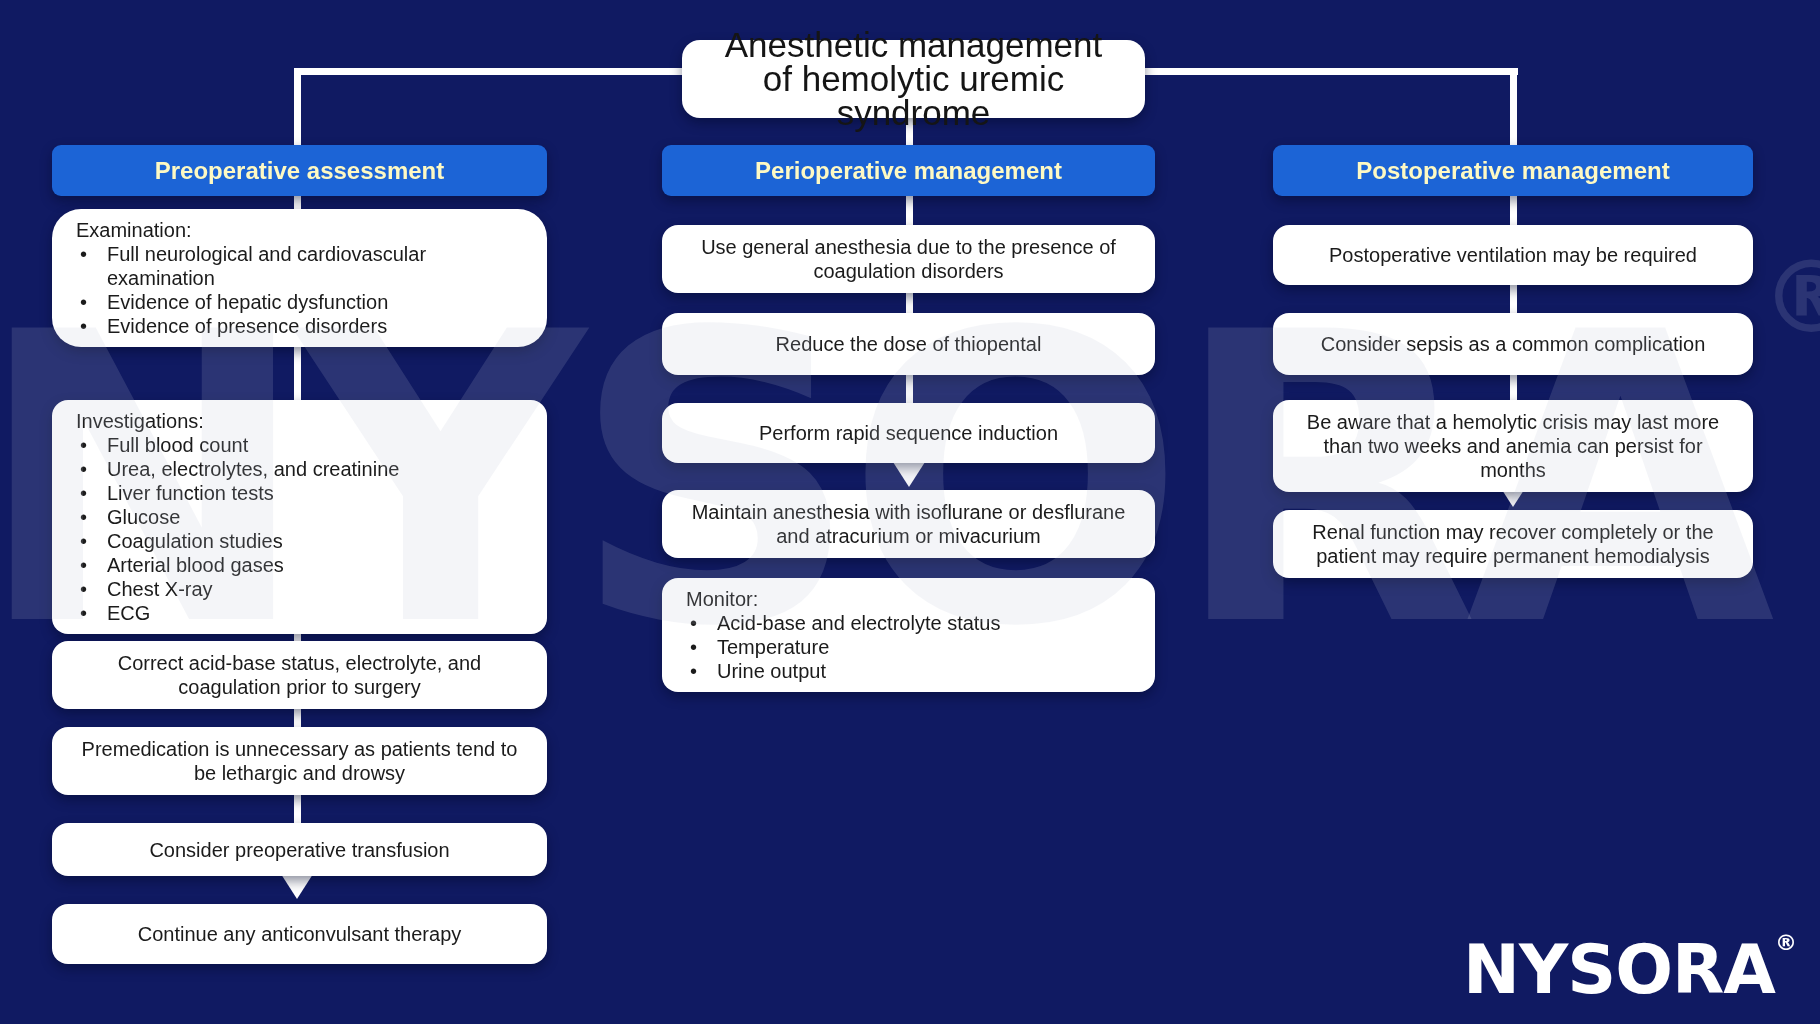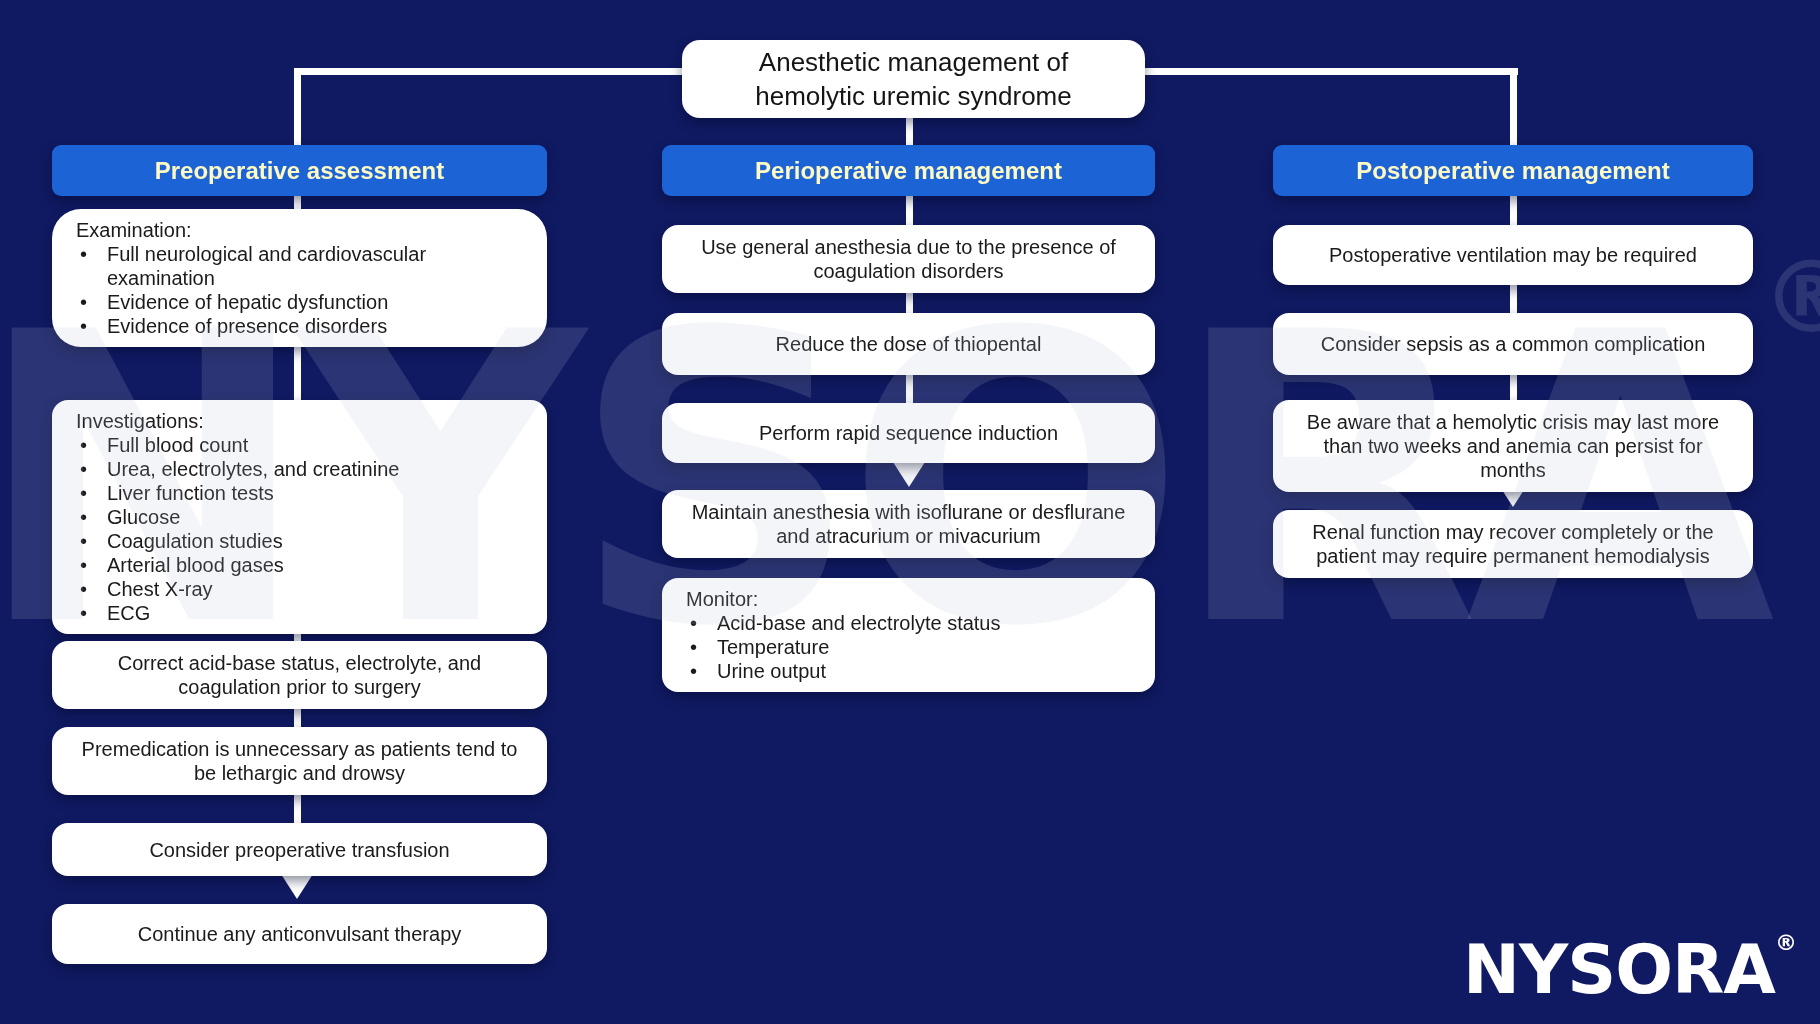--- a/index.html
+++ b/index.html
@@ -11,21 +11,21 @@
   
   .line{position:absolute;background:#ffffff;z-index:1;}
   .arrow{position:absolute;width:0;height:0;z-index:1;
     border-left:16px solid transparent;border-right:16px solid transparent;
     border-top:25px solid #ffffff;}
   
   .title-box{
     position:absolute;left:682px;top:40px;width:463px;height:78px;z-index:2;
     background:#ffffff;border-radius:18px;box-sizing:border-box;padding:0 28px;
     display:flex;align-items:center;justify-content:center;text-align:center;
-    font-size:26px;line-height:34px;color:#151515;
+    font-size:35px;line-height:34px;color:#151515;
     box-shadow:0 5px 12px rgba(3,8,40,.45);
   }
   
   .header{
     position:absolute;height:51px;z-index:2;background:#1c64d6;color:#fef9c3;
     border-radius:9px;display:flex;align-items:center;justify-content:center;
     font-size:24px;font-weight:bold;box-shadow:0 5px 12px rgba(3,8,40,.45);
   }
   
   .box{

